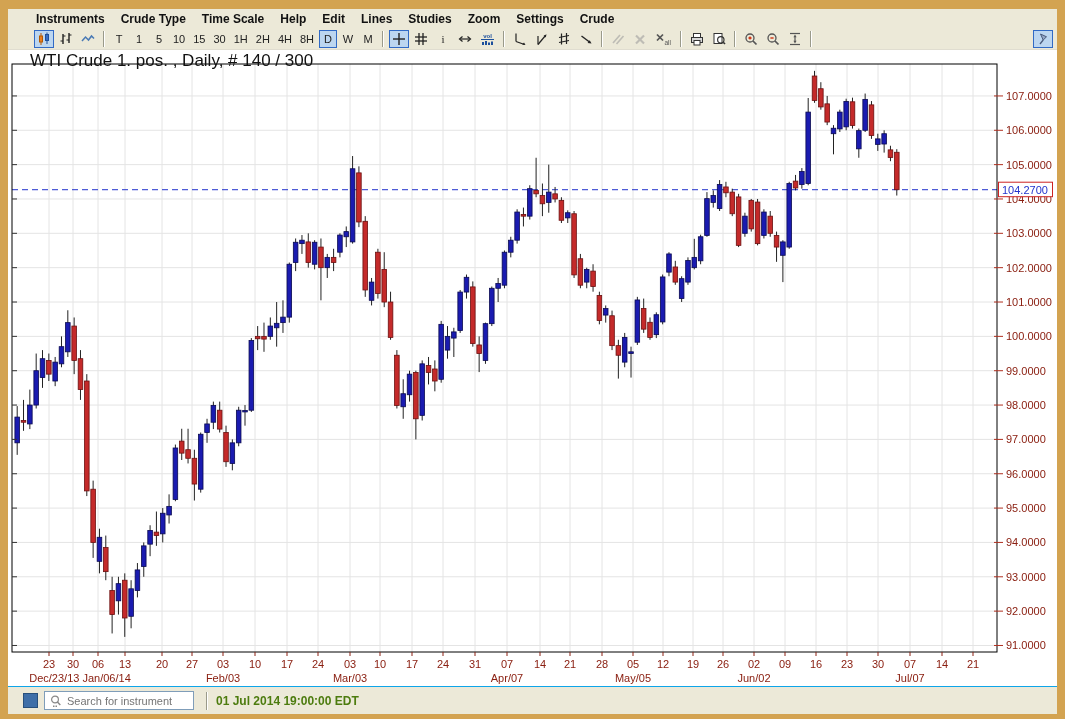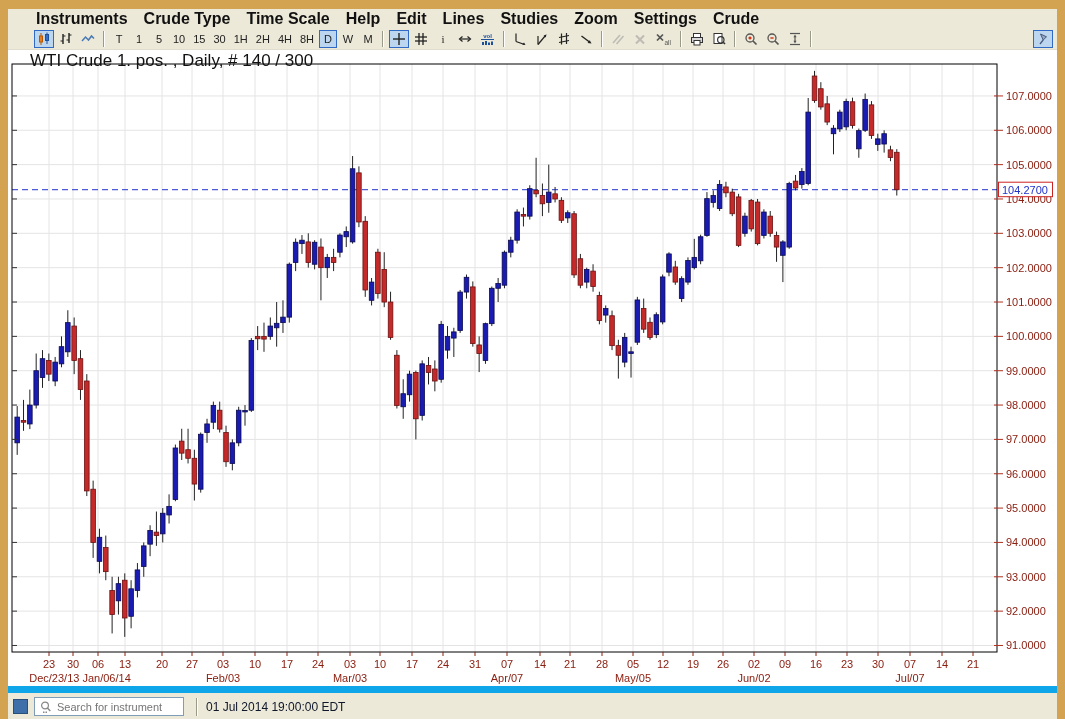--- a/index.html
+++ b/index.html
@@ -1,40 +1,40 @@
 <!DOCTYPE html>
 <html><head>
 <meta charset="utf-8">
 <style>
   html,body{margin:0;padding:0;}
   body{width:1065px;height:719px;background:#d3a351;font-family:"Liberation Sans",sans-serif;overflow:hidden;}
   #window{position:absolute;left:8px;top:9px;width:1049px;height:703px;background:#ece9d8;}
   
   #menubar{height:19px;display:flex;align-items:center;padding-left:20px;background:#ece9d8;}
-  .menu-item{font-size:16px;font-weight:bold;color:#111;padding:0 8px;white-space:nowrap;cursor:default;}
+  .menu-item{font-size:12px;font-weight:bold;color:#111;padding:0 8px;white-space:nowrap;cursor:default;}
   
   #toolbar{height:21px;display:flex;align-items:center;padding:0 3px 0 25px;background:#ece9d8;border-bottom:1px solid #e0ddd0;}
   .tb-btn{height:18px;min-width:18px;display:flex;align-items:center;justify-content:center;margin:0 1px;border:1px solid transparent;box-sizing:border-box;font-size:11px;color:#222;padding:0 2px;cursor:default;}
   .tb-btn.sel{background:#bcd6f0;border:1px solid #316ac5;}
   .tb-btn.dis{opacity:.55;}
   .tb-btn svg{display:block;}
   .tb-sep{width:1px;height:16px;background:#9a9a8a;border-right:1px solid #fff;margin:0 4px;}
   .tb-right{margin-left:auto;}
   
   #panel{position:relative;width:1049px;height:636px;background:#fff;}
   #chart-title{position:absolute;left:22px;top:1px;font-size:17px;color:#111;z-index:2;}
   #plot-svg{position:absolute;left:0;top:0;}
   
-  #statusbar{height:27px;background:#ece9d8;border-top:7px solid #0ea5e9;display:flex;align-items:center;padding-left:5px;}
+  #statusbar{height:27px;background:#ece9d8;border-top:1px solid #0ea5e9;display:flex;align-items:center;padding-left:15px;}
   #link-square{width:13px;height:13px;background:#3f6fa8;border:1px solid #28507c;}
   #searchbox{margin-left:6px;width:150px;height:19px;background:#fff;border:1px solid #7f9db9;display:flex;align-items:center;box-sizing:border-box;}
   #searchbox svg{margin:0 2px 0 4px;flex:none;}
   #search-input{border:none;outline:none;flex:1;min-width:0;font-size:11px;font-family:"Liberation Sans",sans-serif;color:#444;background:transparent;}
   #status-sep{width:1px;height:18px;background:#9a9a8a;border-right:1px solid #fff;margin:0 8px 0 12px;}
-  #timestamp{font-size:12px;font-weight:normal;color:#0f172a;text-align:right;}
+  #timestamp{font-size:12px;font-weight:bold;color:#4d7c0f;text-align:right;}
 </style>
 </head>
 <body>
 
 <div id="window">
   <div id="menubar">
       <div class="menu-item">Instruments</div>
       <div class="menu-item">Crude Type</div>
       <div class="menu-item">Time Scale</div>
       <div class="menu-item">Help</div>

